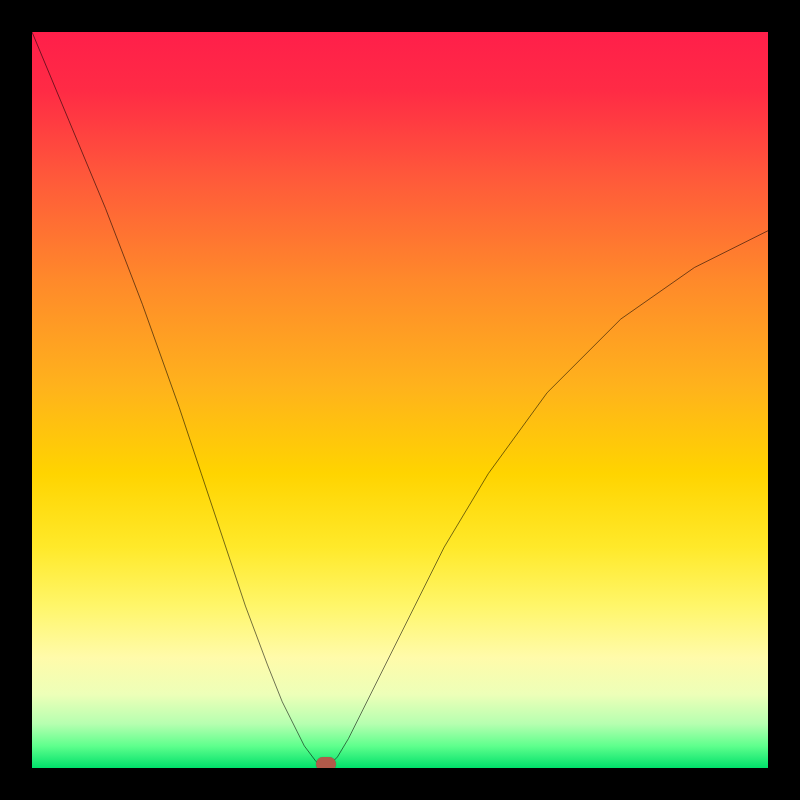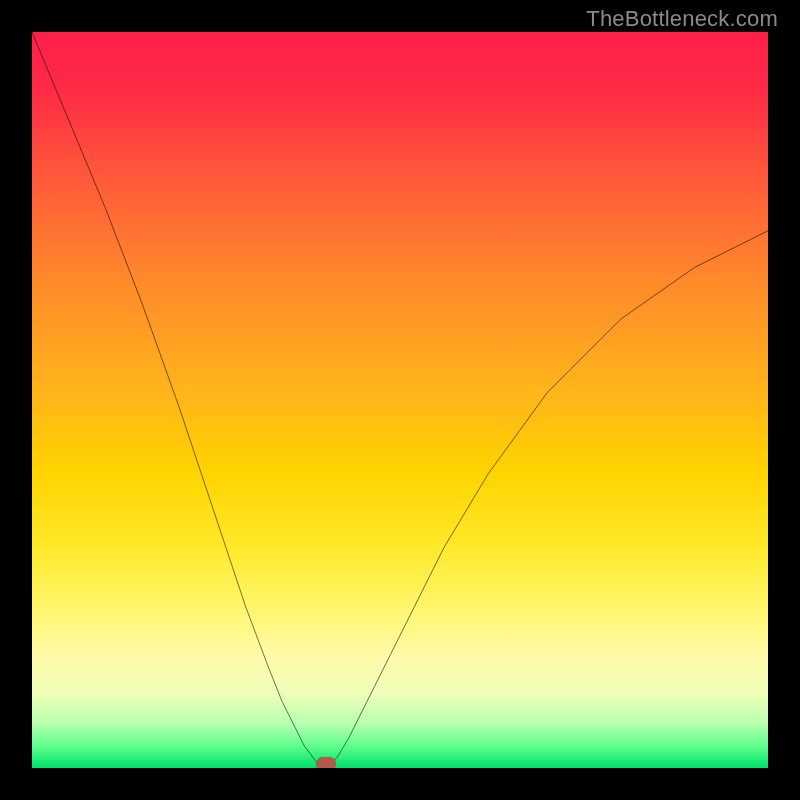--- a/index.html
+++ b/index.html
@@ -70,21 +70,20 @@
     border-radius: 7px;
     background: #b15a4a;
     box-shadow: 0 0 1px rgba(0,0,0,0.3);
     transform: translate(-50%, -50%);
   }
 </style>
 </head>
 <body>
 
 <div class="frame">
-  <div class="watermark">TheBottleneck.com</div>
 
   <div class="plot-area">
     <div class="gradient-bg"></div>
 
     <svg class="curve" viewBox="0 0 100 100" preserveAspectRatio="none">
       <path id="curve-path" fill="none" stroke="#000" stroke-width="0.55" vector-effect="non-scaling-stroke" stroke-linejoin="round" stroke-linecap="round" d="M0.000 0.000 L5.000 12.000 L10.000 24.000 L15.000 37.000 L20.000 51.000 L23.000 60.000 L26.000 69.000 L29.000 78.000 L32.000 86.000 L34.000 91.000 L36.000 95.000 L37.000 97.000 L38.500 99.000 L39.000 99.500 L39.500 99.500 L40.000 99.500 L40.500 99.500 L41.500 98.500 L43.000 96.000 L45.000 92.000 L48.000 86.000 L52.000 78.000 L56.000 70.000 L62.000 60.000 L70.000 49.000 L80.000 39.000 L90.000 32.000 L100.000 27.000"></path>
     </svg>
 
     <div class="dot" id="marker-dot" style="left: 294.4px; top: 732.32px;"></div>
   </div>

